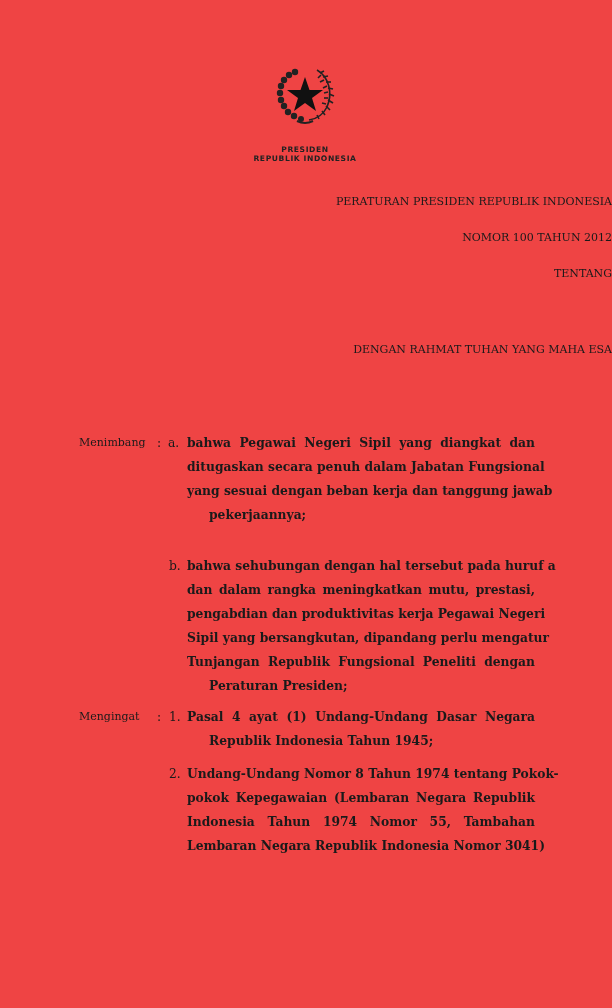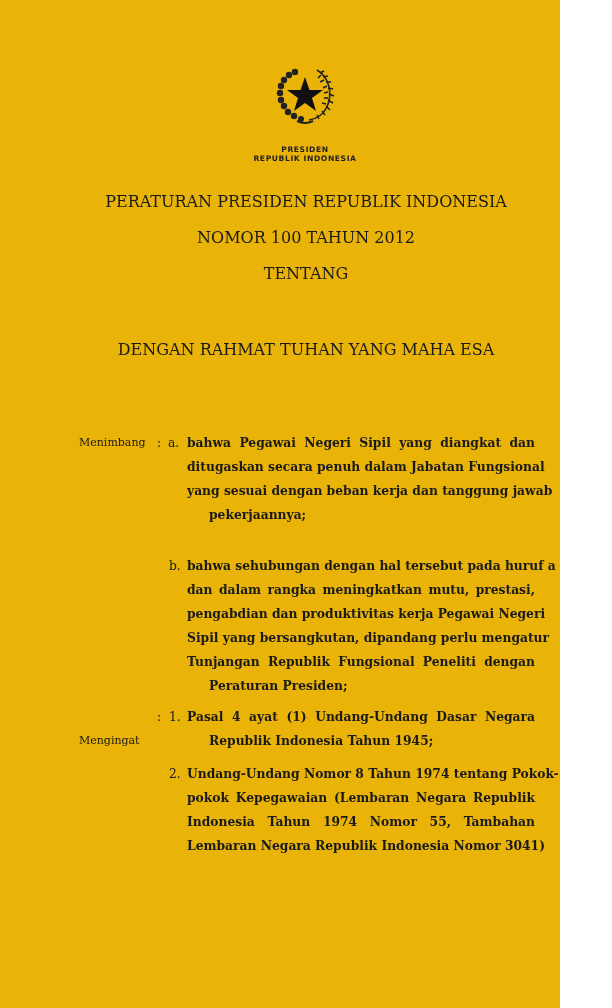--- a/index.html
+++ b/index.html
@@ -1,29 +1,29 @@
 <!DOCTYPE html>
 <html><head>
   <meta charset="utf-8">
   <style>
     html, body { margin: 0; padding: 0; background: #ffffff; }
     body { width: 612px; height: 1008px; position: relative; overflow: hidden;
       font-family: "DejaVu Serif", "Liberation Serif", serif; color: #1a1a1a; }
-    .page { position: absolute; left: 0; top: 0; width: 560px; height: 1008px; background: #eab308; }
+    .page { position: absolute; left: 0; top: 0; width: 612px; height: 1008px; background: #ef4444; }
 
     .emblem { position: absolute; left: 235px; top: 55px; width: 140px; height: 120px; }
     .emblem svg { position: absolute; left: 38px; top: 8px; }
     .emblem-caption { position: absolute; left: 0; width: 140px; text-align: center;
       font-family: "DejaVu Sans", "Liberation Sans", sans-serif; font-weight: bold;
       font-size: 7.6px; letter-spacing: 0.6px; line-height: 9px; color: #222; }
     .cap1 { top: 90px; }
     .cap2 { top: 99px; }
 
-    .center-line { position: absolute; left: 0; width: 612px; text-align: center;
-      font-size: 16px; letter-spacing: 0; line-height: 16px; white-space: nowrap; }
+    .center-line { position: absolute; left: 0; width: 612px; text-align: right;
+      font-size: 11px; letter-spacing: 0; line-height: 16px; white-space: nowrap; }
 
     .label { position: absolute; font-size: 11px; line-height: 16px; white-space: nowrap; }
     .colon { position: absolute; font-size: 12.3px; line-height: 16px; }
     .marker { position: absolute; font-size: 12.3px; line-height: 16px; }
     .para { position: absolute; left: 187px; width: 348px; font-size: 12.3px;
       line-height: 24px; text-align: justify; }
     .para .ln { display: block; text-align: justify; text-align-last: justify; height: 24px; white-space: nowrap; font-weight: bold; }
     .para .ln.last { text-align-last: left; margin-left: 22px; }
   </style>
 </head>
@@ -93,21 +93,21 @@
   <div class="marker" style="left:169px; top:558px">b.</div>
   <div class="para" style="top:554px">
     <span class="ln">bahwa sehubungan dengan hal tersebut pada huruf a</span>
     <span class="ln">dan dalam rangka meningkatkan mutu, prestasi,</span>
     <span class="ln">pengabdian dan produktivitas kerja Pegawai Negeri</span>
     <span class="ln">Sipil yang bersangkutan, dipandang perlu mengatur</span>
     <span class="ln">Tunjangan Republik Fungsional Peneliti dengan</span>
     <span class="ln last">Peraturan Presiden;</span>
   </div>
 
-  <div class="label" style="left:79px; top:733px">Mengingat</div>
+  <div class="label" style="left:79px; top:709px">Mengingat</div>
   <div class="colon" style="left:157px; top:709px">:</div>
 
   <div class="marker" style="left:169px; top:709px">1.</div>
   <div class="para" style="top:705px">
     <span class="ln">Pasal 4 ayat (1) Undang-Undang Dasar Negara</span>
     <span class="ln last">Republik Indonesia Tahun 1945;</span>
   </div>
 
   <div class="marker" style="left:169px; top:766px">2.</div>
   <div class="para" style="top:762px">

